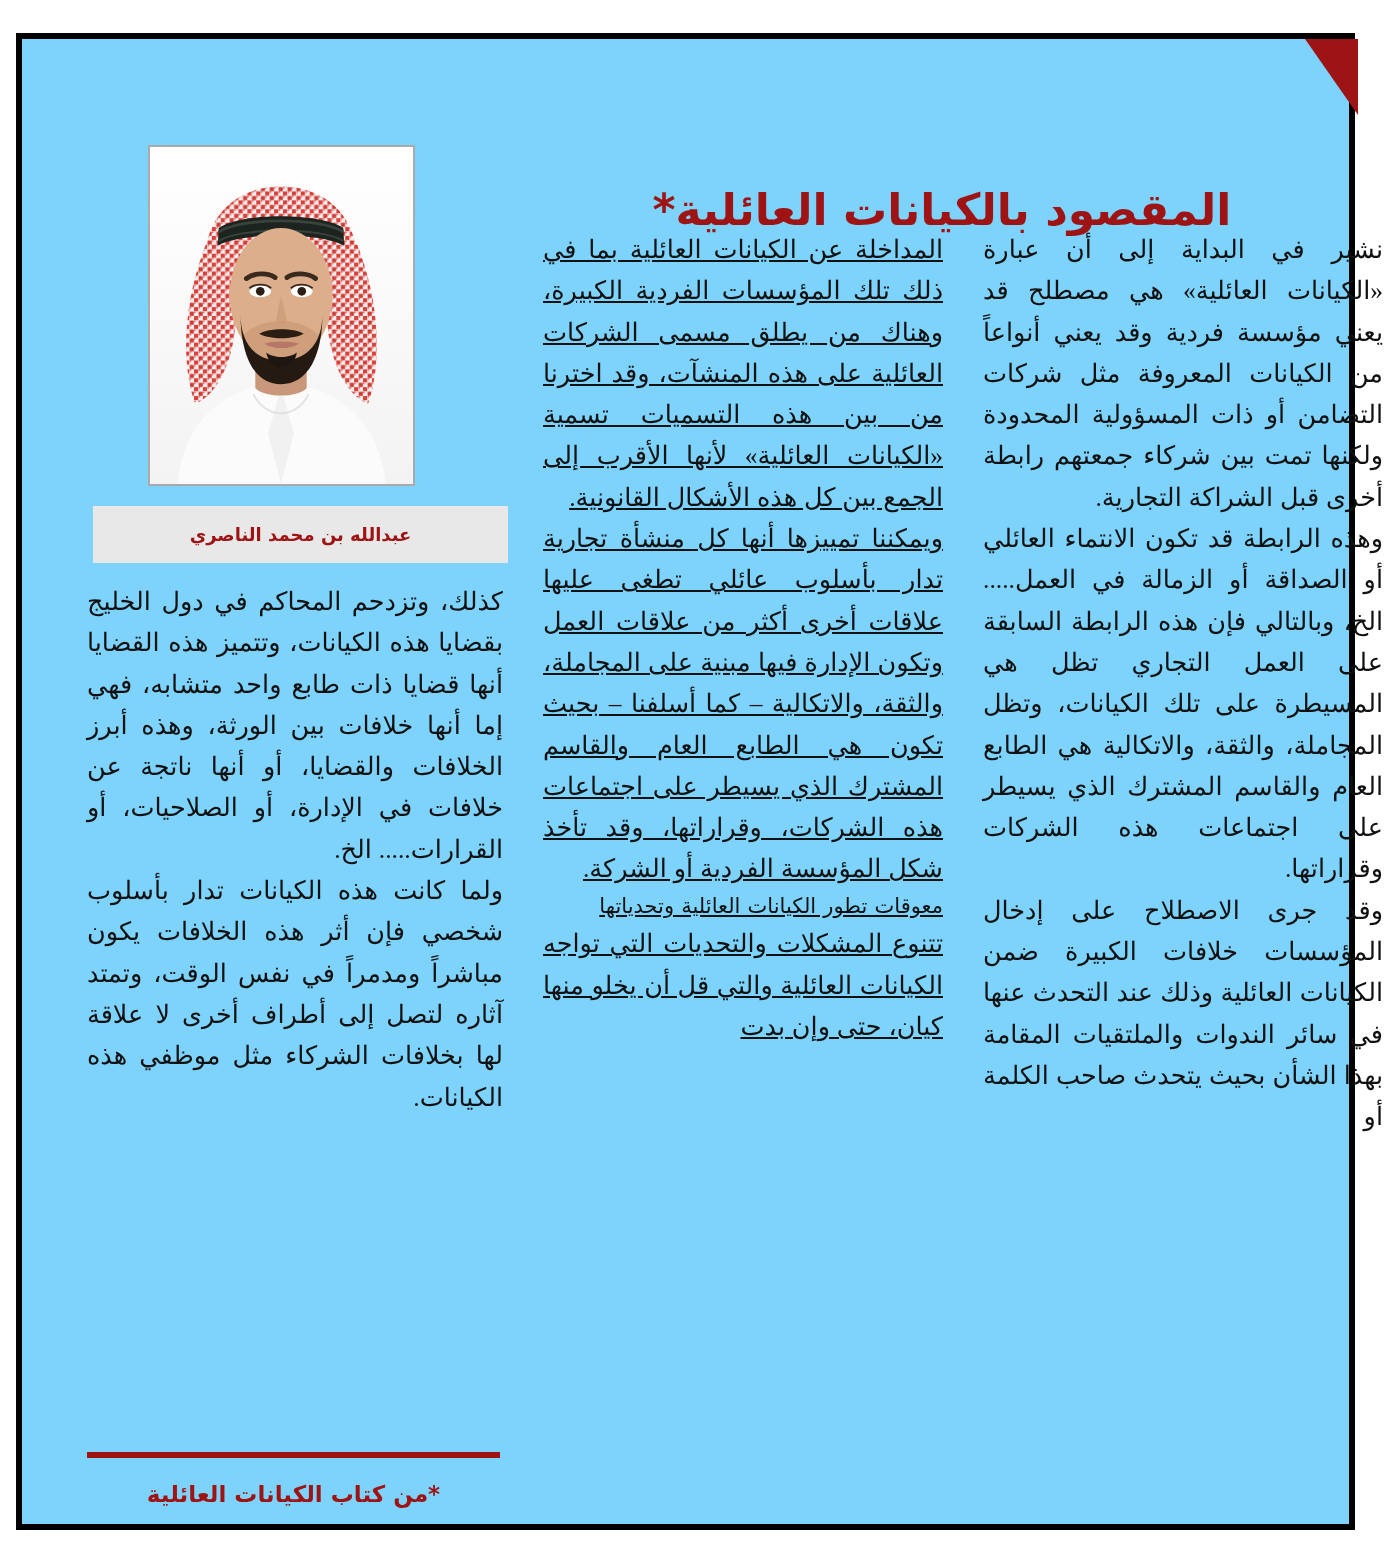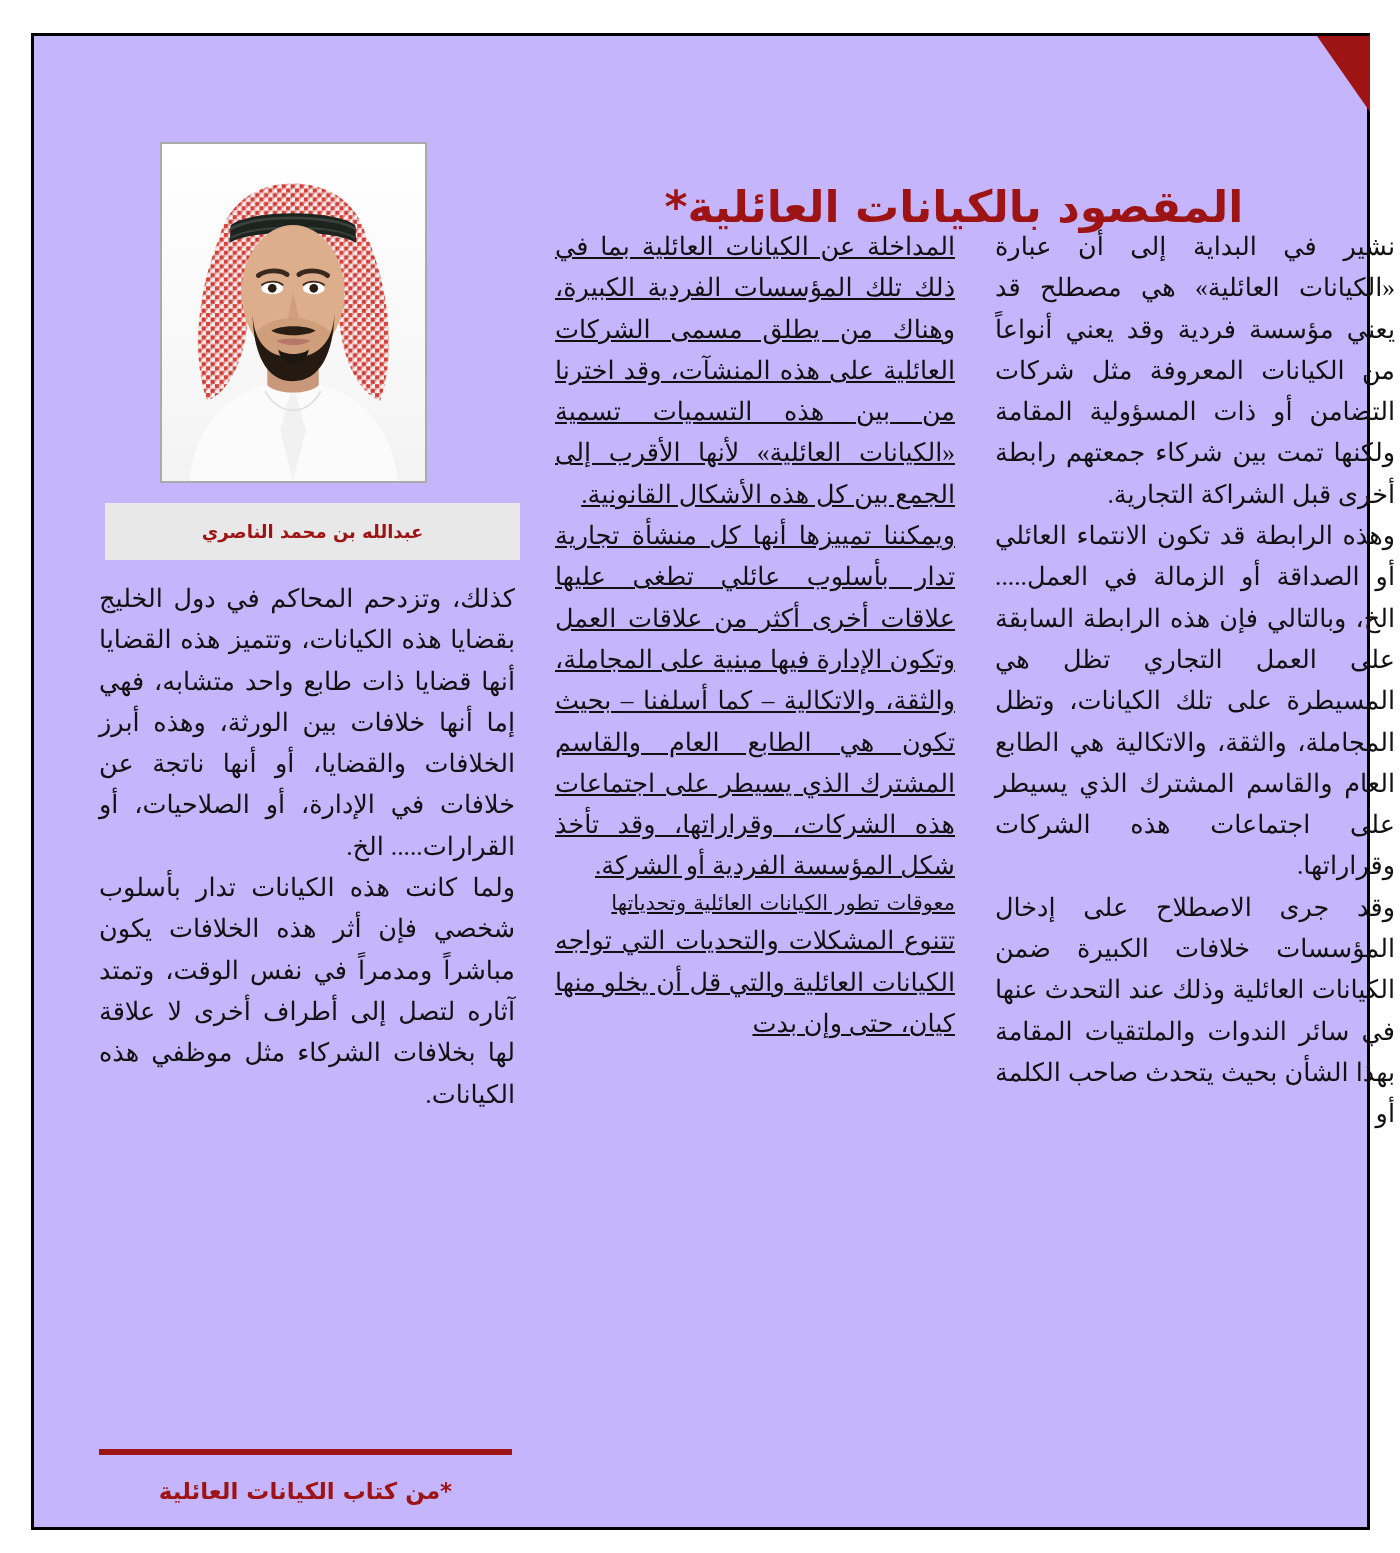--- a/index.html
+++ b/index.html
@@ -11,27 +11,27 @@
     width: 1400px;
     height: 1553px;
     position: relative;
     font-family: "Liberation Serif", "DejaVu Serif", serif;
     overflow: hidden;
   }
 
   
   #page-frame {
     position: absolute;
-    left: 31px;
+    left: 16px;
     top: 33px;
     width: 1339px;
     height: 1497px;
     box-sizing: border-box;
-    border: 3px solid #000000;
-    background: #c4b5fd;
+    border: 6px solid #000000;
+    background: #7dd3fc;
   }
 
   
   #corner-triangle {
     position: absolute;
     left: 1283px;
     top: 0px;
     width: 0;
     height: 0;
     border-left: 53px solid transparent;
@@ -226,21 +226,21 @@
                  C 175 196, 162 216, 133 216 C 104 216, 92 196, 92 168 Z" fill="#241a12"></path>
         <path d="M118 208 C 125 214, 142 214, 149 208 C 146 228, 122 228, 118 208 Z" fill="#1e1610"></path>
       </svg>
     </div>
 
     <div id="author-band">
       <span id="author-name">عبدالله بن محمد الناصري</span>
     </div>
 
     <div id="col-right" class="column">
-      <p>نشير في البداية إلى أن عبارة «الكيانات العائلية» هي مصطلح قد يعني مؤسسة فردية وقد يعني أنواعاً من الكيانات المعروفة مثل شركات التضامن أو ذات المسؤولية المقامة ولكنها تمت بين شركاء جمعتهم رابطة أخرى قبل الشراكة التجارية.</p>
+      <p>نشير في البداية إلى أن عبارة «الكيانات العائلية» هي مصطلح قد يعني مؤسسة فردية وقد يعني أنواعاً من الكيانات المعروفة مثل شركات التضامن أو ذات المسؤولية المحدودة ولكنها تمت بين شركاء جمعتهم رابطة أخرى قبل الشراكة التجارية.</p>
       <p>وهذه الرابطة قد تكون الانتماء العائلي أو الصداقة أو الزمالة في العمل..... الخ، وبالتالي فإن هذه الرابطة السابقة على العمل التجاري تظل هي المسيطرة على تلك الكيانات، وتظل المجاملة، والثقة، والاتكالية هي الطابع العام والقاسم المشترك الذي يسيطر على اجتماعات هذه الشركات وقراراتها.</p>
       <p>وقد جرى الاصطلاح على إدخال المؤسسات خلافات الكبيرة ضمن الكيانات العائلية وذلك عند التحدث عنها في سائر الندوات والملتقيات المقامة بهذا الشأن بحيث يتحدث صاحب الكلمة أو</p>
     </div>
 
     <div id="col-mid" class="column">
       <p>المداخلة عن الكيانات العائلية بما في ذلك تلك المؤسسات الفردية الكبيرة، وهناك من يطلق مسمى الشركات العائلية على هذه المنشآت، وقد اخترنا من بين هذه التسميات تسمية «الكيانات العائلية» لأنها الأقرب إلى الجمع بين كل هذه الأشكال القانونية.</p>
       <p>ويمكننا تمييزها أنها كل منشأة تجارية تدار بأسلوب عائلي تطغى عليها علاقات أخرى أكثر من علاقات العمل وتكون الإدارة فيها مبنية على المجاملة، والثقة، والاتكالية – كما أسلفنا – بحيث تكون هي الطابع العام والقاسم المشترك الذي يسيطر على اجتماعات هذه الشركات، وقراراتها، وقد تأخذ شكل المؤسسة الفردية أو الشركة.</p>
       <p class="subheading">معوقات تطور الكيانات العائلية وتحدياتها</p>
       <p>تتنوع المشكلات والتحديات التي تواجه الكيانات العائلية والتي قل أن يخلو منها كيان، حتى وإن بدت</p>
     </div>

